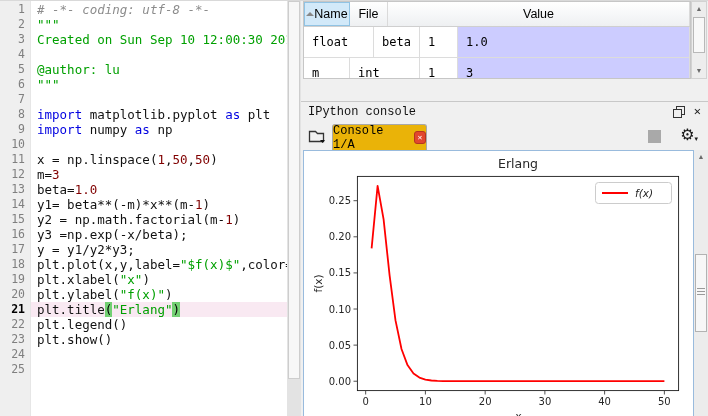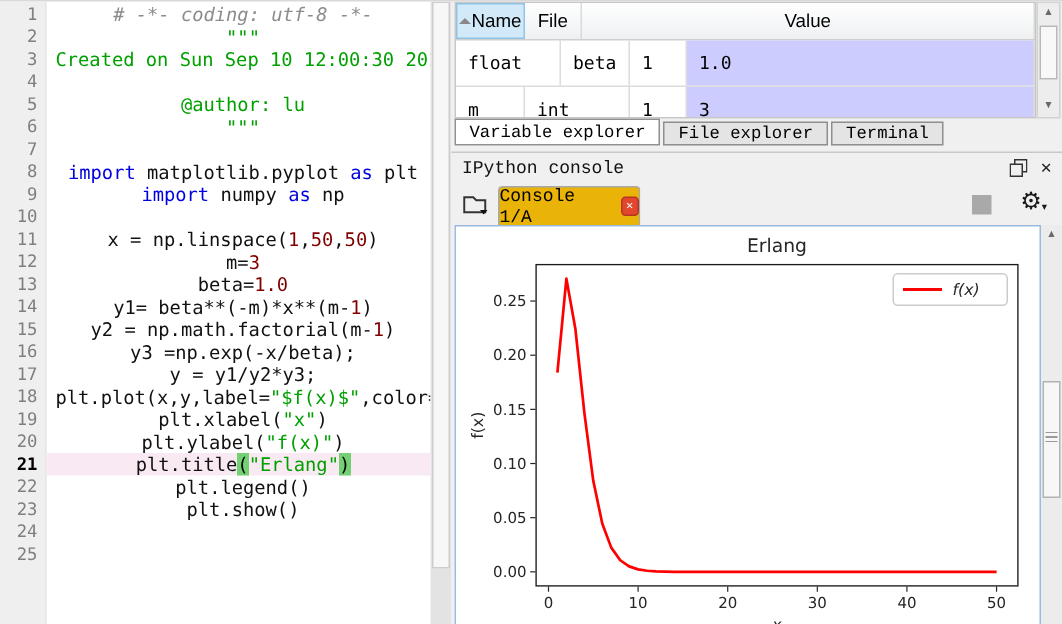--- a/index.html
+++ b/index.html
@@ -7,21 +7,21 @@
        font-family:"Liberation Sans",sans-serif;border-top:1px solid #d9d9d9;box-sizing:border-box;}
 
   
   #editor{position:absolute;left:0;top:0;width:301px;height:416px;background:#ffffff;}
   #gutter-bg{position:absolute;left:0;top:0;width:31px;height:416px;background:#efefef;border-right:1px solid #e6e6e6;box-sizing:border-box;}
   #code{position:absolute;left:0;top:1px;width:287px;height:415px;overflow:hidden;
         font-family:"DejaVu Sans Mono",monospace;font-size:12.5px;line-height:15px;white-space:pre;}
   .cl{display:flex;height:15px;}
   .ln{flex:0 0 25px;width:25px;text-align:right;padding-right:6px;color:#7f7f7f;font-size:11.5px;}
   .ln.cur{color:#000;font-weight:bold;}
-  .ct{flex:1;padding-left:6px;color:#111;text-align:center;}
+  .ct{flex:1;padding-left:6px;color:#111;}
   .ct.curline{background:#f9e9f2;}
   .tk-c{color:#8c8c8c;font-style:italic;}
   .tk-s{color:#00a000;}
   .tk-k{color:#0000e0;font-weight:normal;}
   .tk-n{color:#800000;}
   .tk-p{color:#111;}
   .tk-hp{background:#73d073;color:#000;}
   #ed-scroll{position:absolute;left:287px;top:0;width:14px;height:416px;background:#e3e3e3;}
   #ed-thumb{position:absolute;left:1px;top:0;width:12px;height:378px;background:#f7f7f7;border:1px solid #cdcdcd;box-sizing:border-box;}
 
@@ -119,25 +119,20 @@
             <div class="vc" style="width: 38px;">1</div>
             <div class="vc value" style="flex: 1 1 0%;">3</div>
           </div>
         </div>
     </div>
     <div id="vscroll">
       <div class="sc-arrow">▲</div>
       <div id="vthumb"></div>
       <div class="sc-arrow down">▼</div>
     </div>
-    <div id="vtabs">
-        <div class="vtab active">Variable explorer</div>
-        <div class="vtab">File explorer</div>
-        <div class="vtab">Terminal</div>
-      </div>
 
     <div id="cpanel">
       <div id="ctitle">
         <span>IPython console</span>
         <span class="sp"></span>
         <span class="tbar-ic">
           <svg width="12" height="12" viewBox="0 0 12 12">
               <rect x="3.5" y="0.5" width="8" height="8" fill="#f0f0f0" stroke="#333"></rect>
               <rect x="0.5" y="3.5" width="8" height="8" fill="#f0f0f0" stroke="#333"></rect>
             </svg>

